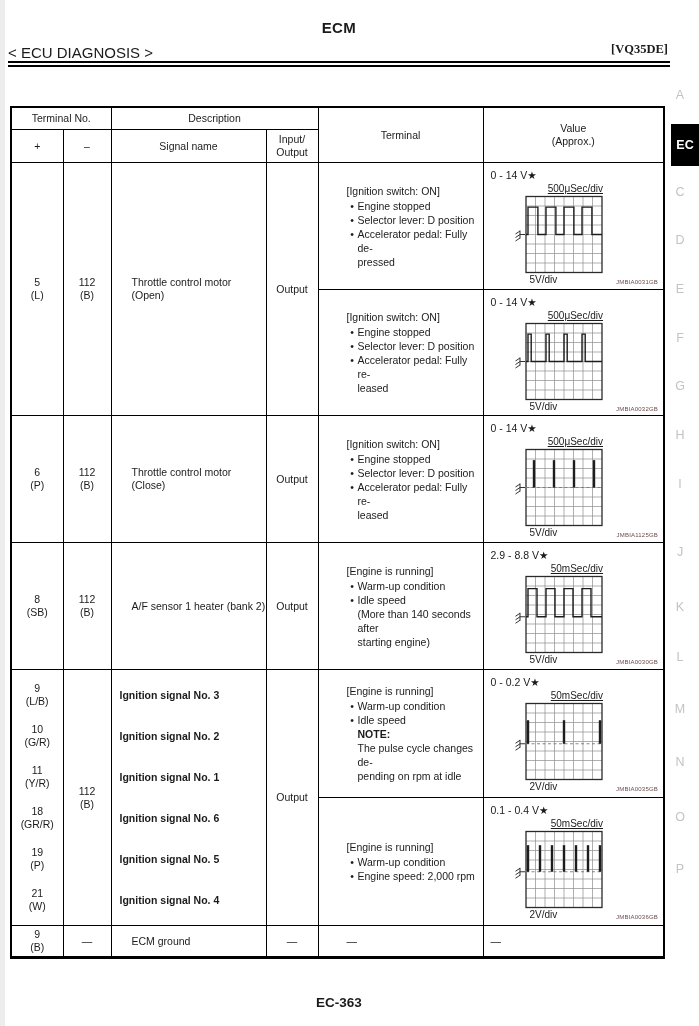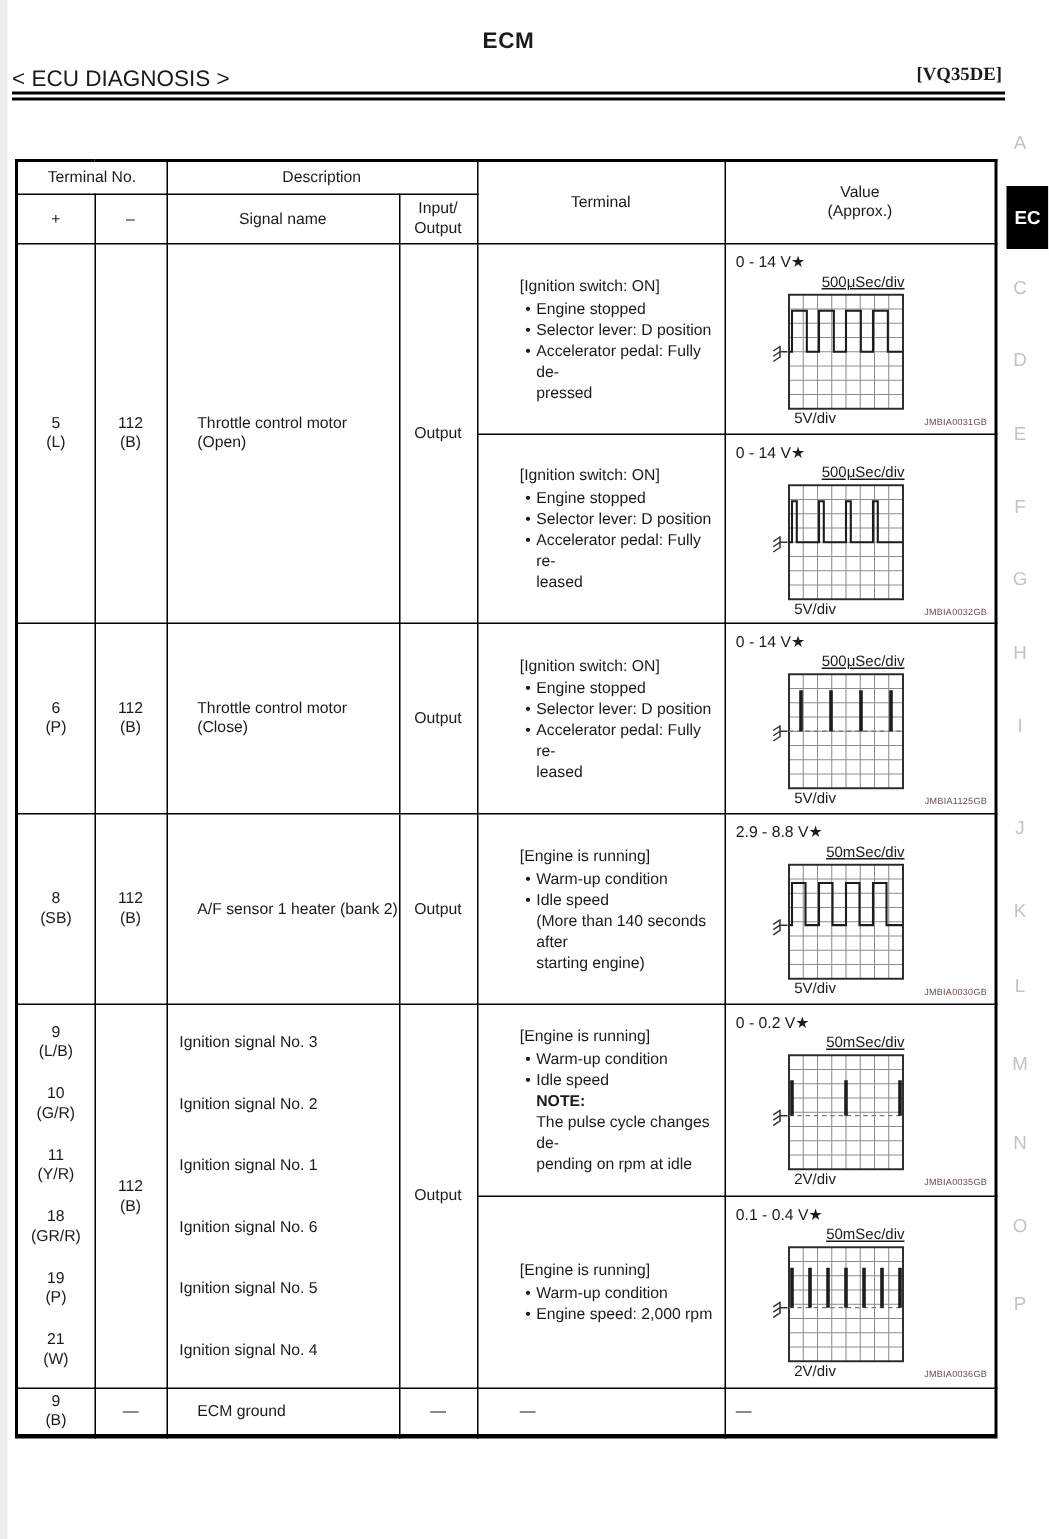--- a/index.html
+++ b/index.html
@@ -24,21 +24,21 @@
   .dtable th, .dtable td {
     border:1px solid #000; padding:0; font-size:10.5px; font-weight:normal;
     vertical-align:middle; text-align:center; line-height:13px;
   }
   .hrow1 th { height:21px; }
   .hrow2 th { height:32px; }
   .pre { white-space:pre-line; }
 
   td.sig-cell { text-align:left; padding-left:20px; }
   .stack { display:flex; flex-direction:column; justify-content:space-around; }
-  .stack.sigs { align-items:flex-start; padding-left:8px; }
+  .stack.sigs { align-items:flex-start; padding-left:8px;font-weight:bold; }
 
   td.cond-cell { text-align:left; vertical-align:middle; padding:6px 4px 6px 28px; line-height:14px; }
   .cond-state { margin-bottom:1px; }
   .bullet { display:flex; }
   .bullet .dot { width:11px; flex:none; text-align:center; }
   .bullet .btxt { white-space:pre-line; }
   .note-label { font-weight:bold; margin-left:11px; }
   .note-text  { margin-left:11px; white-space:pre-line; }
 
   td.val-cell { vertical-align:top; text-align:left; }
@@ -401,13 +401,14 @@
       <div class="side-letter" style="top: 545px;">J</div>
       <div class="side-letter" style="top: 600px;">K</div>
       <div class="side-letter" style="top: 650px;">L</div>
       <div class="side-letter" style="top: 702px;">M</div>
       <div class="side-letter" style="top: 755px;">N</div>
       <div class="side-letter" style="top: 810px;">O</div>
       <div class="side-letter" style="top: 862px;">P</div>
       <div class="ec-tab">EC</div>
     </div>
 
+  <div class="footer">EC-363</div>
 </div>
 
 </body></html>

